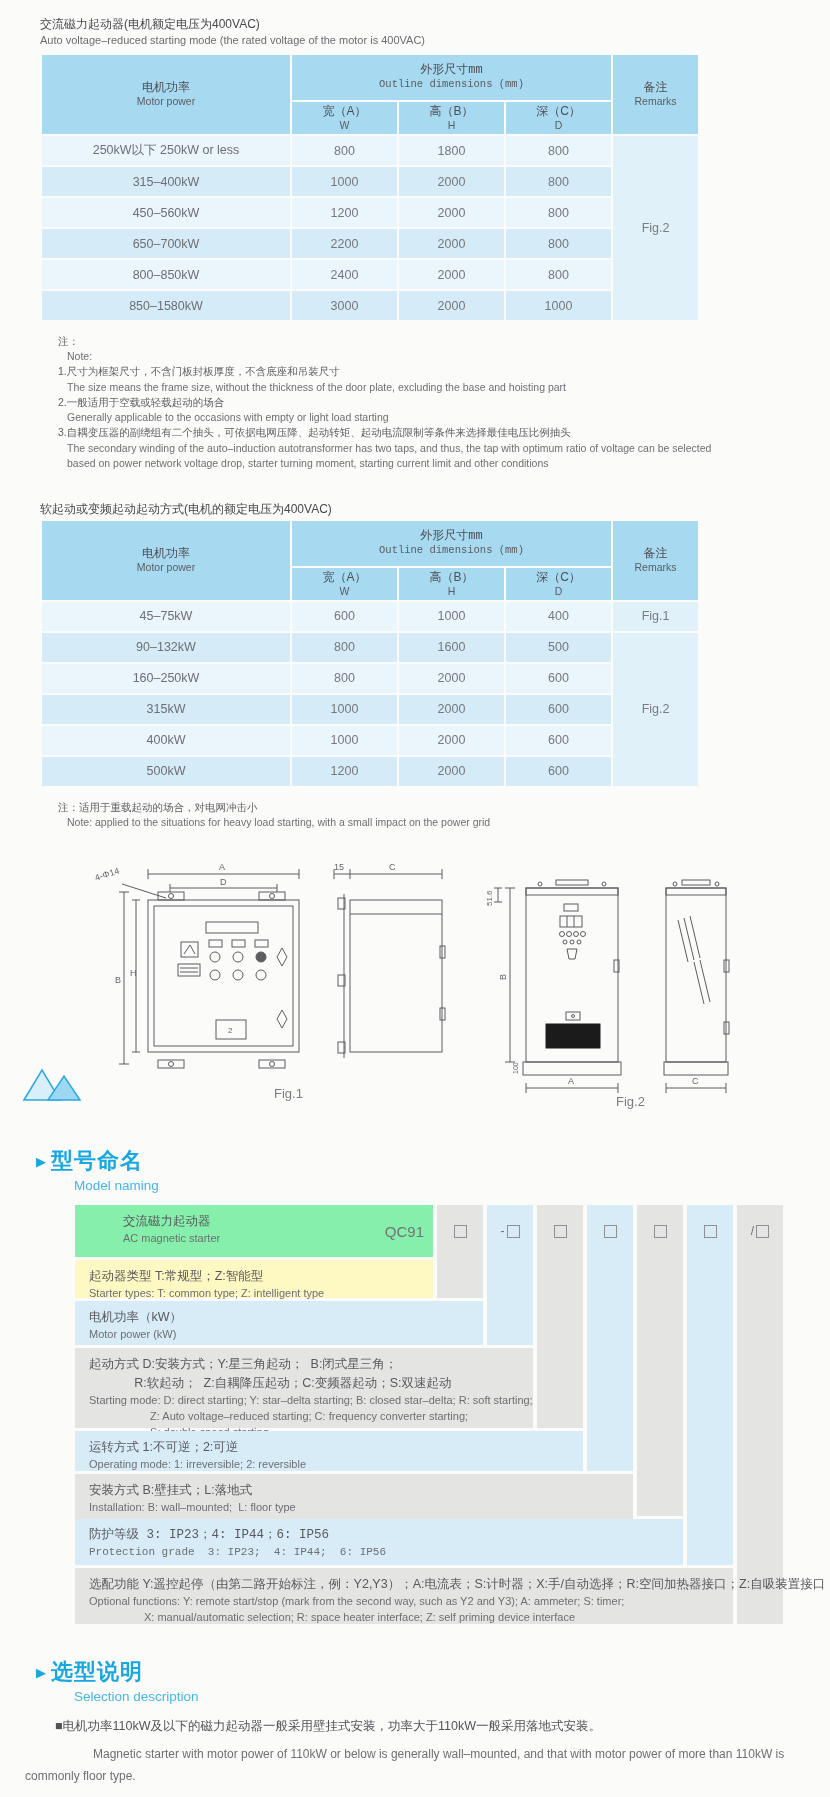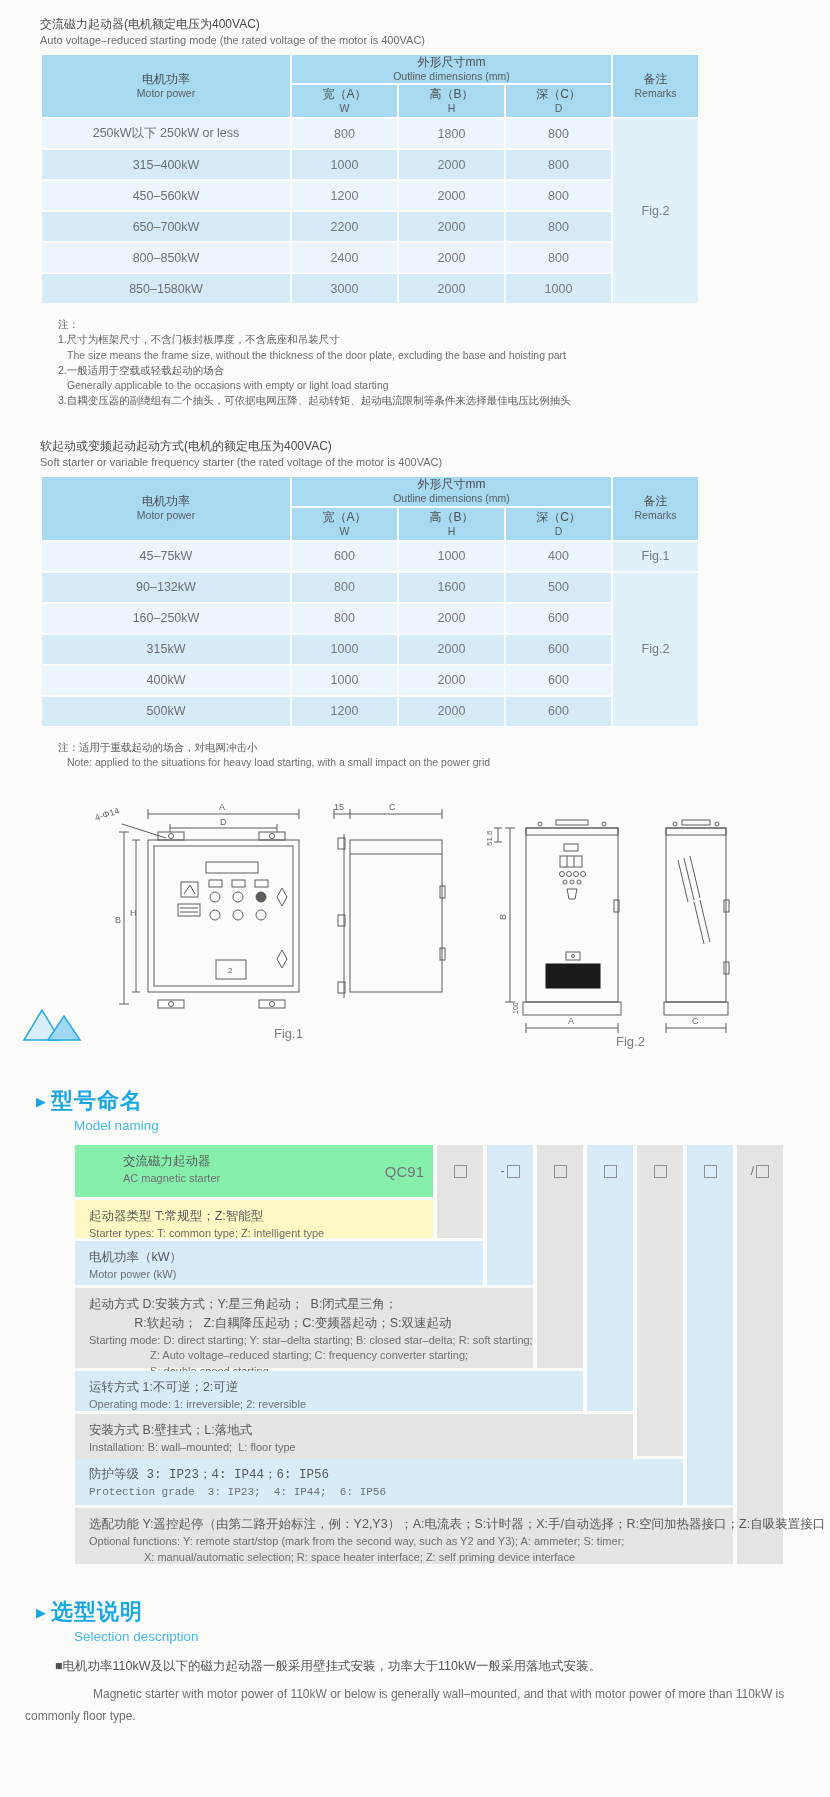--- a/index.html
+++ b/index.html
@@ -16,21 +16,21 @@
   .tbl-title-cn{margin:0 0 1px 40px;font-size:12px;color:#48494c;}
   .tbl-title-en{margin:0 0 7px 40px;font-size:11px;color:#6b6c6f;}
 
   
   table.dims-table{
     margin-left:40px;border-collapse:separate;border-spacing:2px;
     table-layout:fixed;width:660px;
   }
   table.dims-table th,table.dims-table td{padding:0;text-align:center;vertical-align:middle;}
   th{background:var(--hdr,#a7d9f1);font-weight:normal;}
-  .th-dims{height:28px;}
+  .th-dims{height:45px;font-family:Liberation Mono, monospace;}
   .th-sub{height:32px;}
   .hcn{font-size:12px;color:#4e4f52;line-height:1.25;}
   .hen{font-size:10.5px;color:#5c5d60;line-height:1.25;}
   tbody td{height:29px;font-size:12.5px;color:#77787b;}
   tbody td.c-power{color:#6e6f72;}
   tbody tr.ra td{background:var(--row-a,#eaf5fc);}
   tbody tr.rb td{background:var(--row-b,#d5ebf8);}
   tbody td.c-remark{background:var(--remark,#e1f1fa) !important;color:#7a7b7e;}
 
   
@@ -157,33 +157,34 @@
           <tr class="rb">
             <td class="c-power">850–1580kW</td>
             <td class="c-num">3000</td>
             <td class="c-num">2000</td>
             <td class="c-num">1000</td>
           </tr>
         </tbody>
     </table>
     <div class="notes" id="notes1">
         <div class="n-cn">注：</div>
+        <div class="n-en">Note:</div>
         <div class="n-cn">1.尺寸为框架尺寸，不含门板封板厚度，不含底座和吊装尺寸</div>
         <div class="n-en">The size means the frame size, without the thickness of the door plate, excluding the base and hoisting part</div>
         <div class="n-cn">2.一般适用于空载或轻载起动的场合</div>
         <div class="n-en">Generally applicable to the occasions with empty or light load starting</div>
         <div class="n-cn">3.自耦变压器的副绕组有二个抽头，可依据电网压降、起动转矩、起动电流限制等条件来选择最佳电压比例抽头</div>
+        <div class="n-en">The secondary winding of the auto–induction autotransformer has two taps, and thus, the tap with optimum ratio of voltage can be selected based on power network voltage drop, starter turning moment, starting current limit and other conditions</div>
       </div>
   </div>
 
   <div class="gap30"></div>
 
   <div>
     <div class="tbl-title-cn">软起动或变频起动起动方式(电机的额定电压为400VAC)</div>
-    <div class="tbl-title-en">Soft starter or variable frequency starter (the rated voltage of the motor is 400VAC)</div>
     <table class="dims-table">
       <colgroup>
           <col style="width:248px">
           <col style="width:105px">
           <col style="width:105px">
           <col style="width:105px">
           <col style="width:85px">
         </colgroup>
       <thead>
         <tr>

